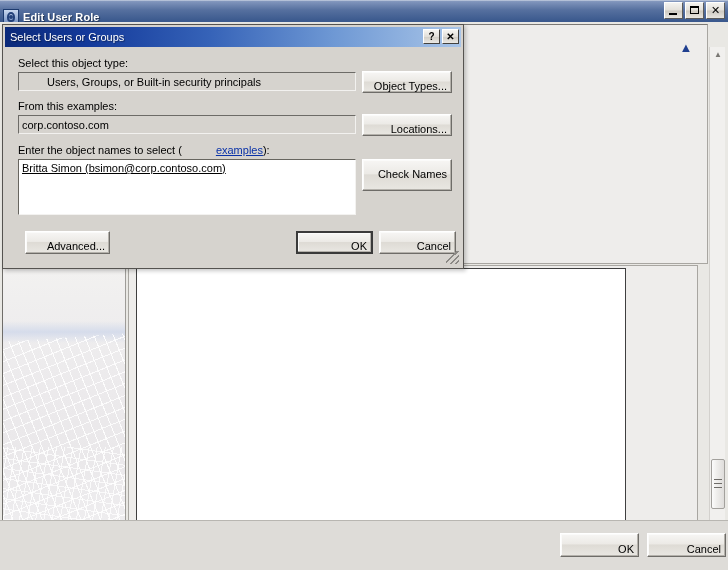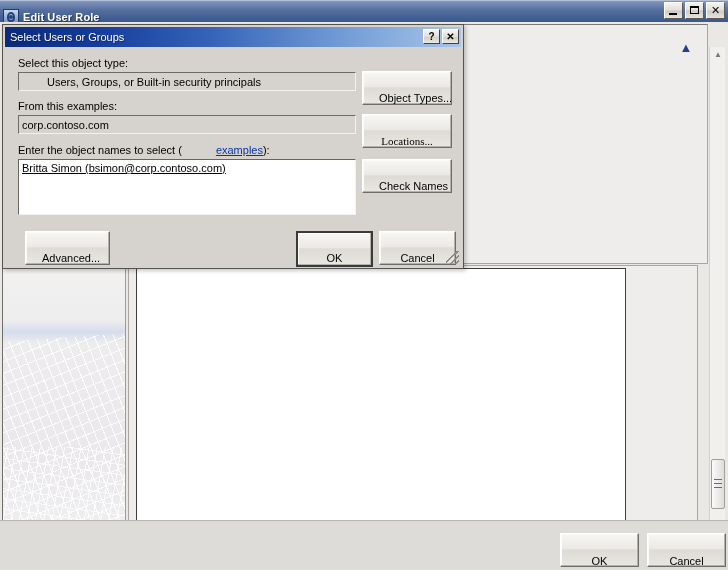--- a/index.html
+++ b/index.html
@@ -197,23 +197,23 @@
     border: 1px solid #8c8a85;
     border-top-color: #ffffff;
     border-left-color: #ffffff;
     border-right-color: #6e6c68;
     border-bottom-color: #6e6c68;
     box-shadow: inset -1px -1px 0 #b4b1ab, inset 1px 1px 0 #fbfbfa;
     box-sizing: border-box;
     font-family: "Liberation Sans", sans-serif;
     font-size: 11px;
     color: #000000;
-    text-align: center;
+    text-align: right;
     cursor: default;
-    padding: 16px;
+    padding: 4px;
     user-select: none;
     white-space: nowrap;
   }
   .btn.default {
     border: 2px solid #3a3a3a;
     box-shadow: inset -1px -1px 0 #b4b1ab, inset 1px 1px 0 #fbfbfa;
   }
 
   
   .deco-panel {
@@ -508,21 +508,21 @@
     </div>
 
     <div class="dlg-body">
 
       <div class="lbl" style="left:13px;top:10px;">Select this object type:</div>
       <div class="field-ro" style="left:13px;top:25px;width:338px;height:19px;padding-left:28px;">Users, Groups, or Built-in security principals</div>
       <div class="btn" style="position:absolute;left:357px;top:24px;width:90px;height:22px;line-height:20px;">Object Types...</div>
 
       <div class="lbl" style="left:13px;top:53px;">From this examples:</div>
       <div class="field-ro" style="left:13px;top:68px;width:338px;height:19px;">corp.contoso.com</div>
-      <div class="btn" style="position:absolute;left:357px;top:67px;width:90px;height:22px;line-height:20px;font-family:Liberation Serif, serif;">Locations...</div>
+      <div class="btn" style="position:absolute;left:357px;top:67px;width:90px;height:22px;line-height:20px;">Locations...</div>
 
       <div class="lbl" style="left:13px;top:97px;">
         <span>Enter the object names to select (</span><span class="link">examples</span><span>):</span>
       </div>
       <div class="names-box" style="left:13px;top:112px;width:338px;height:56px;">
         <span class="resolved">Britta Simon (bsimon@corp.contoso.com)</span>
       </div>
       <div class="btn" style="position:absolute;left:357px;top:112px;width:90px;height:32px;line-height:20px;">Check Names</div>
 
       <div class="btn" style="position:absolute;left:20px;top:184px;width:85px;height:23px;line-height:21px;">Advanced...</div>

